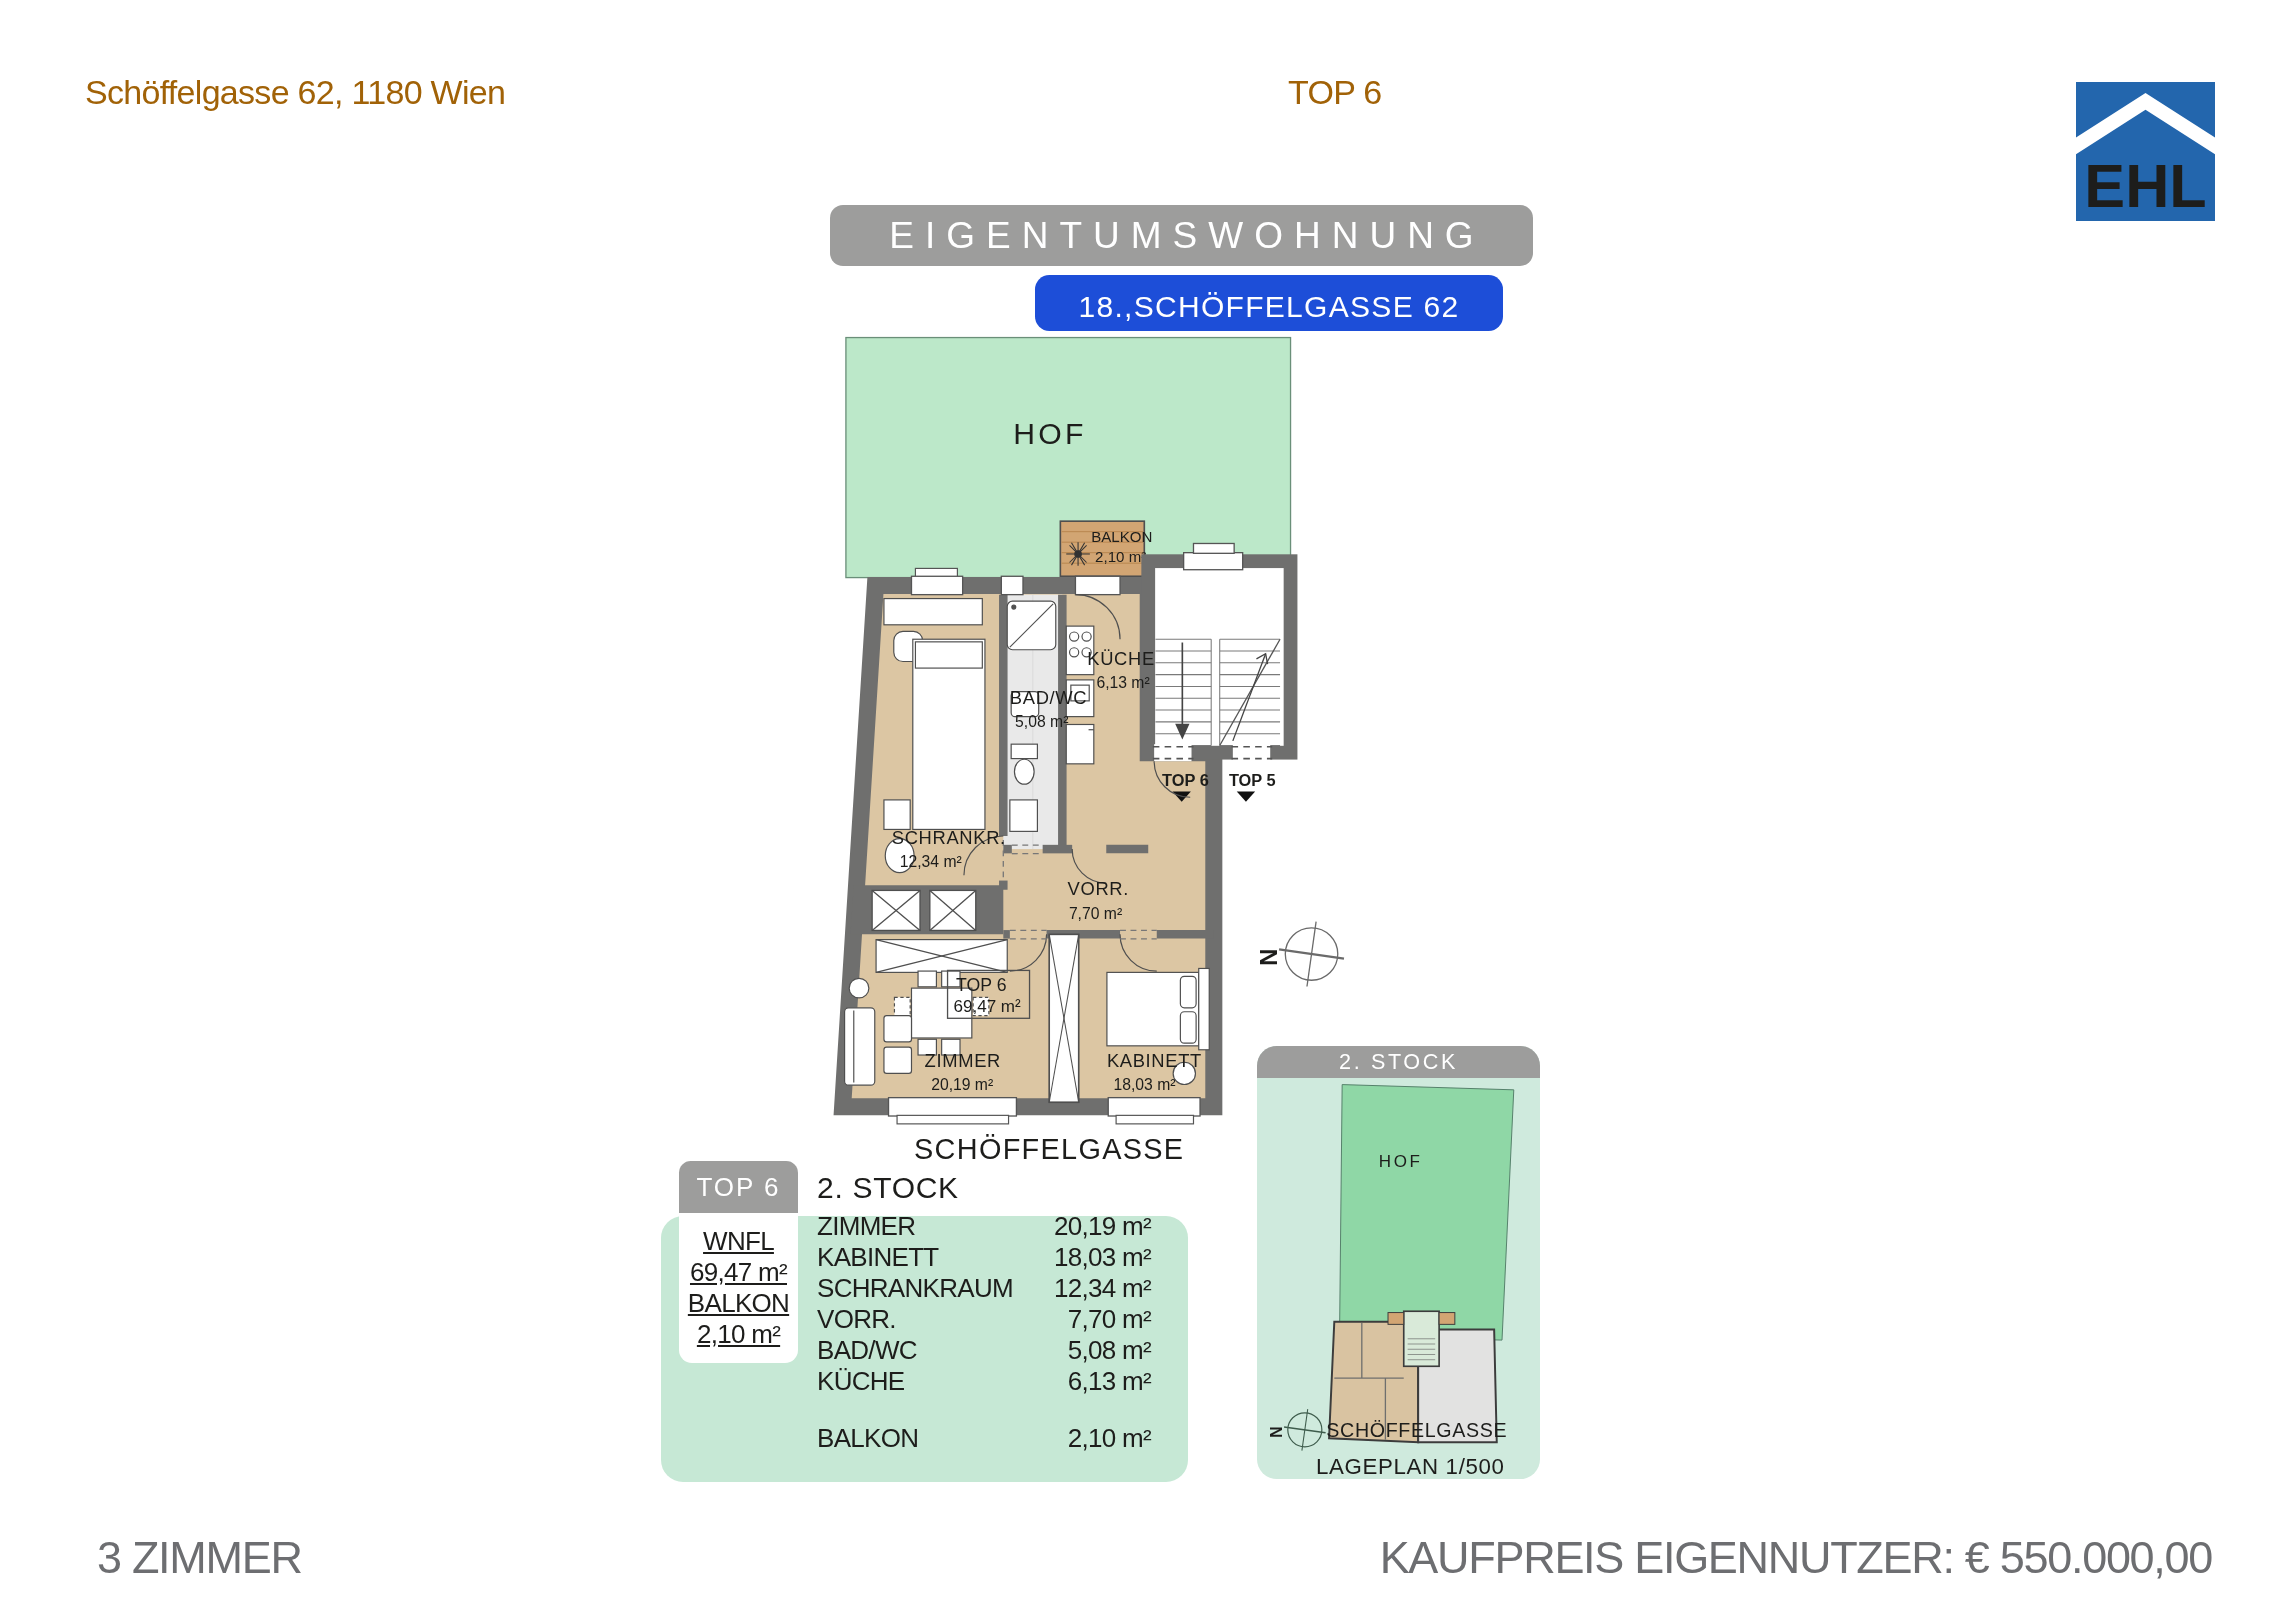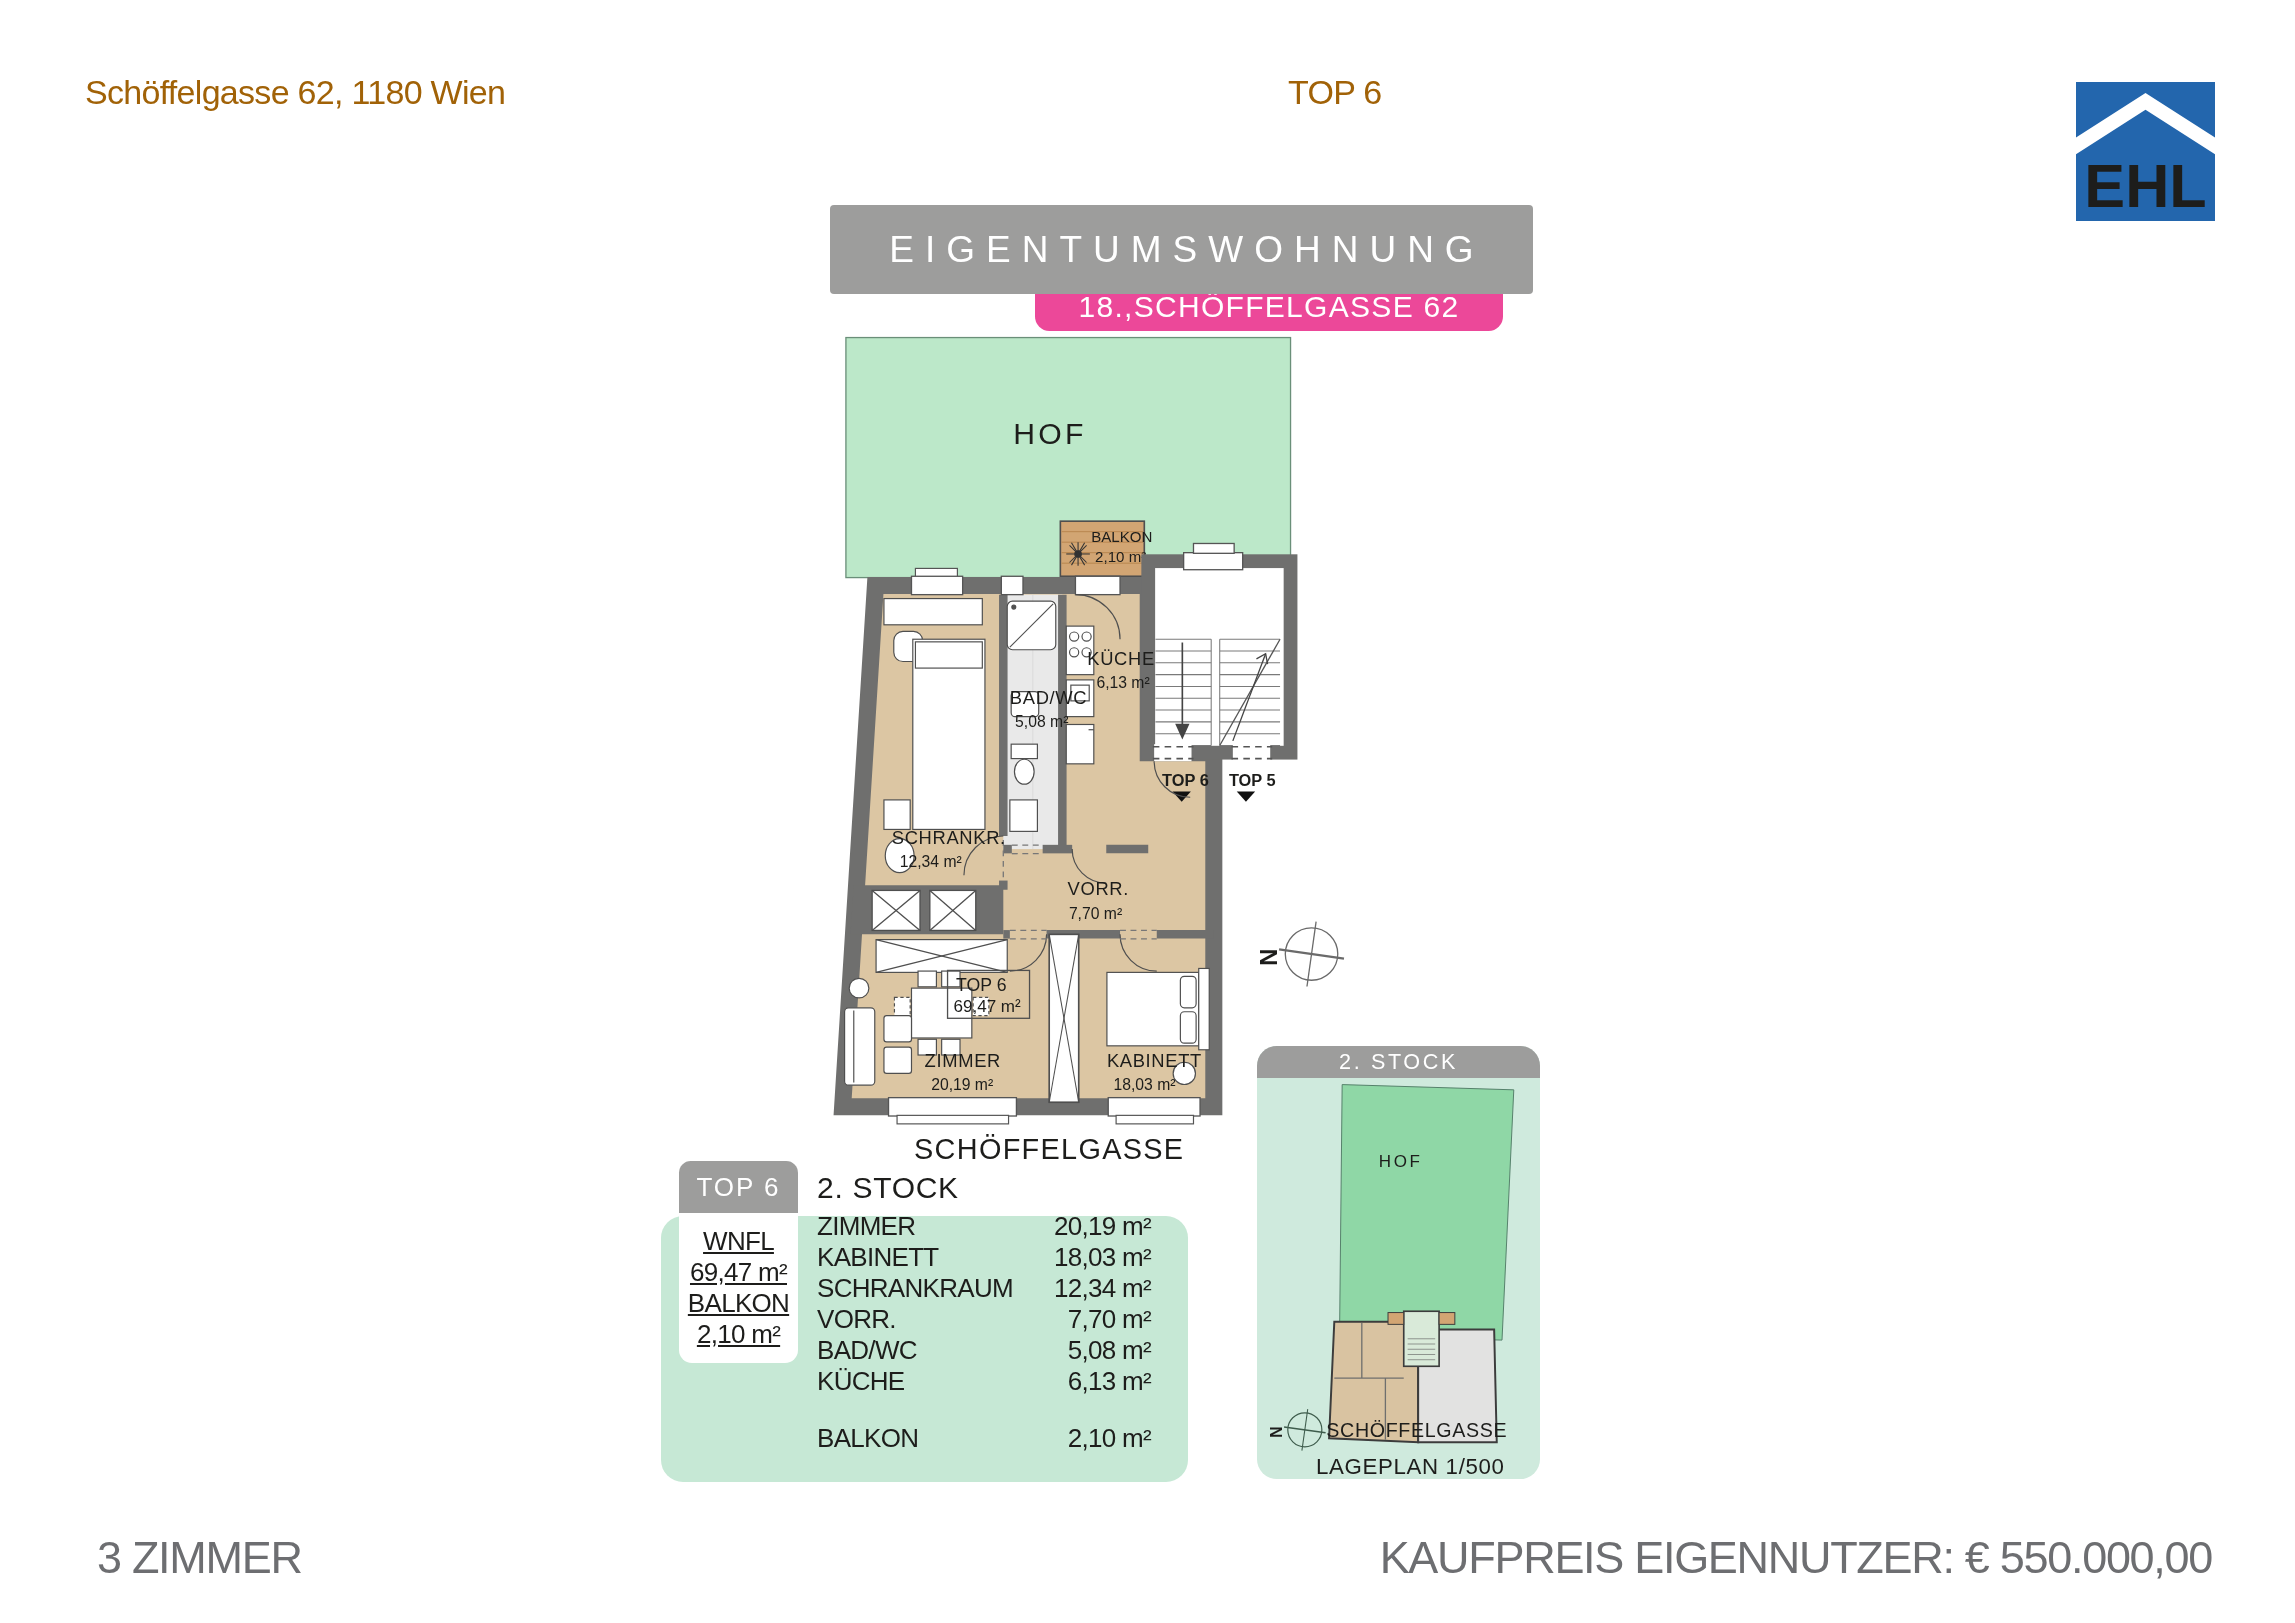--- a/index.html
+++ b/index.html
@@ -1,24 +1,24 @@
 <!DOCTYPE html>
 <html style="font-size:10.5px"><head>
 <meta charset="utf-8">
 <style>
   html,body{margin:0;padding:0;background:#fff;}
   .stage{position:relative;width:2295px;height:1623px;background:#ffffff;overflow:hidden;
          font-family:"Liberation Sans",sans-serif;color:#1d1d1b;}
   .abs{position:absolute;white-space:nowrap;}
   .hdr{font-size:34px;letter-spacing:-0.7px;color:#a16207;}
   .ftr{font-size:45px;letter-spacing:-1.3px;color:#6d6e71;margin-left:12px;}
-  .banner-gray{left:830px;top:205px;width:703px;height:89px;background:#9d9d9c;border-radius:4px;
+  .banner-gray{left:830px;top:205px;width:703px;height:61px;background:#9d9d9c;border-radius:13px;
      z-index:2;display:flex;align-items:center;justify-content:center;}
   .banner-gray span{color:#fff;font-size:37px;letter-spacing:11px;padding-left:11px;}
-  .banner-green{left:1035px;top:275px;width:468px;height:56px;background:#ec4899;border-radius:14.4px;
+  .banner-green{left:1035px;top:275px;width:468px;height:56px;background:#1d4ed8;border-radius:14.4px;
      z-index:1;display:flex;align-items:flex-end;justify-content:center;}
   .banner-green span{color:#fff;font-size:30px;letter-spacing:1.3px;padding-bottom:6.6px;}
   .pill{left:679px;top:1161px;width:119px;height:52px;background:#9d9d9c;border-radius:11.8px 11.8px 0 0;
      z-index:3;display:flex;align-items:center;justify-content:center;}
   .pill span{color:#fff;font-size:26px;letter-spacing:2px;}
   .wcard{left:679px;top:1213px;width:119px;height:150px;background:#ffffff;border-radius:0 0 13px 13px;
      z-index:3;display:flex;flex-direction:column;align-items:center;justify-content:center;text-decoration:underline;}
   .wcard div{font-size:26px;line-height:31px;letter-spacing:-0.7px;}
   .gpanel{left:661px;top:1216px;width:527px;height:266px;background:#c6e8d5;border-radius:22px;z-index:0;}
   .floorhdr{left:817px;top:1171px;font-size:30px;letter-spacing:0.7px;}

